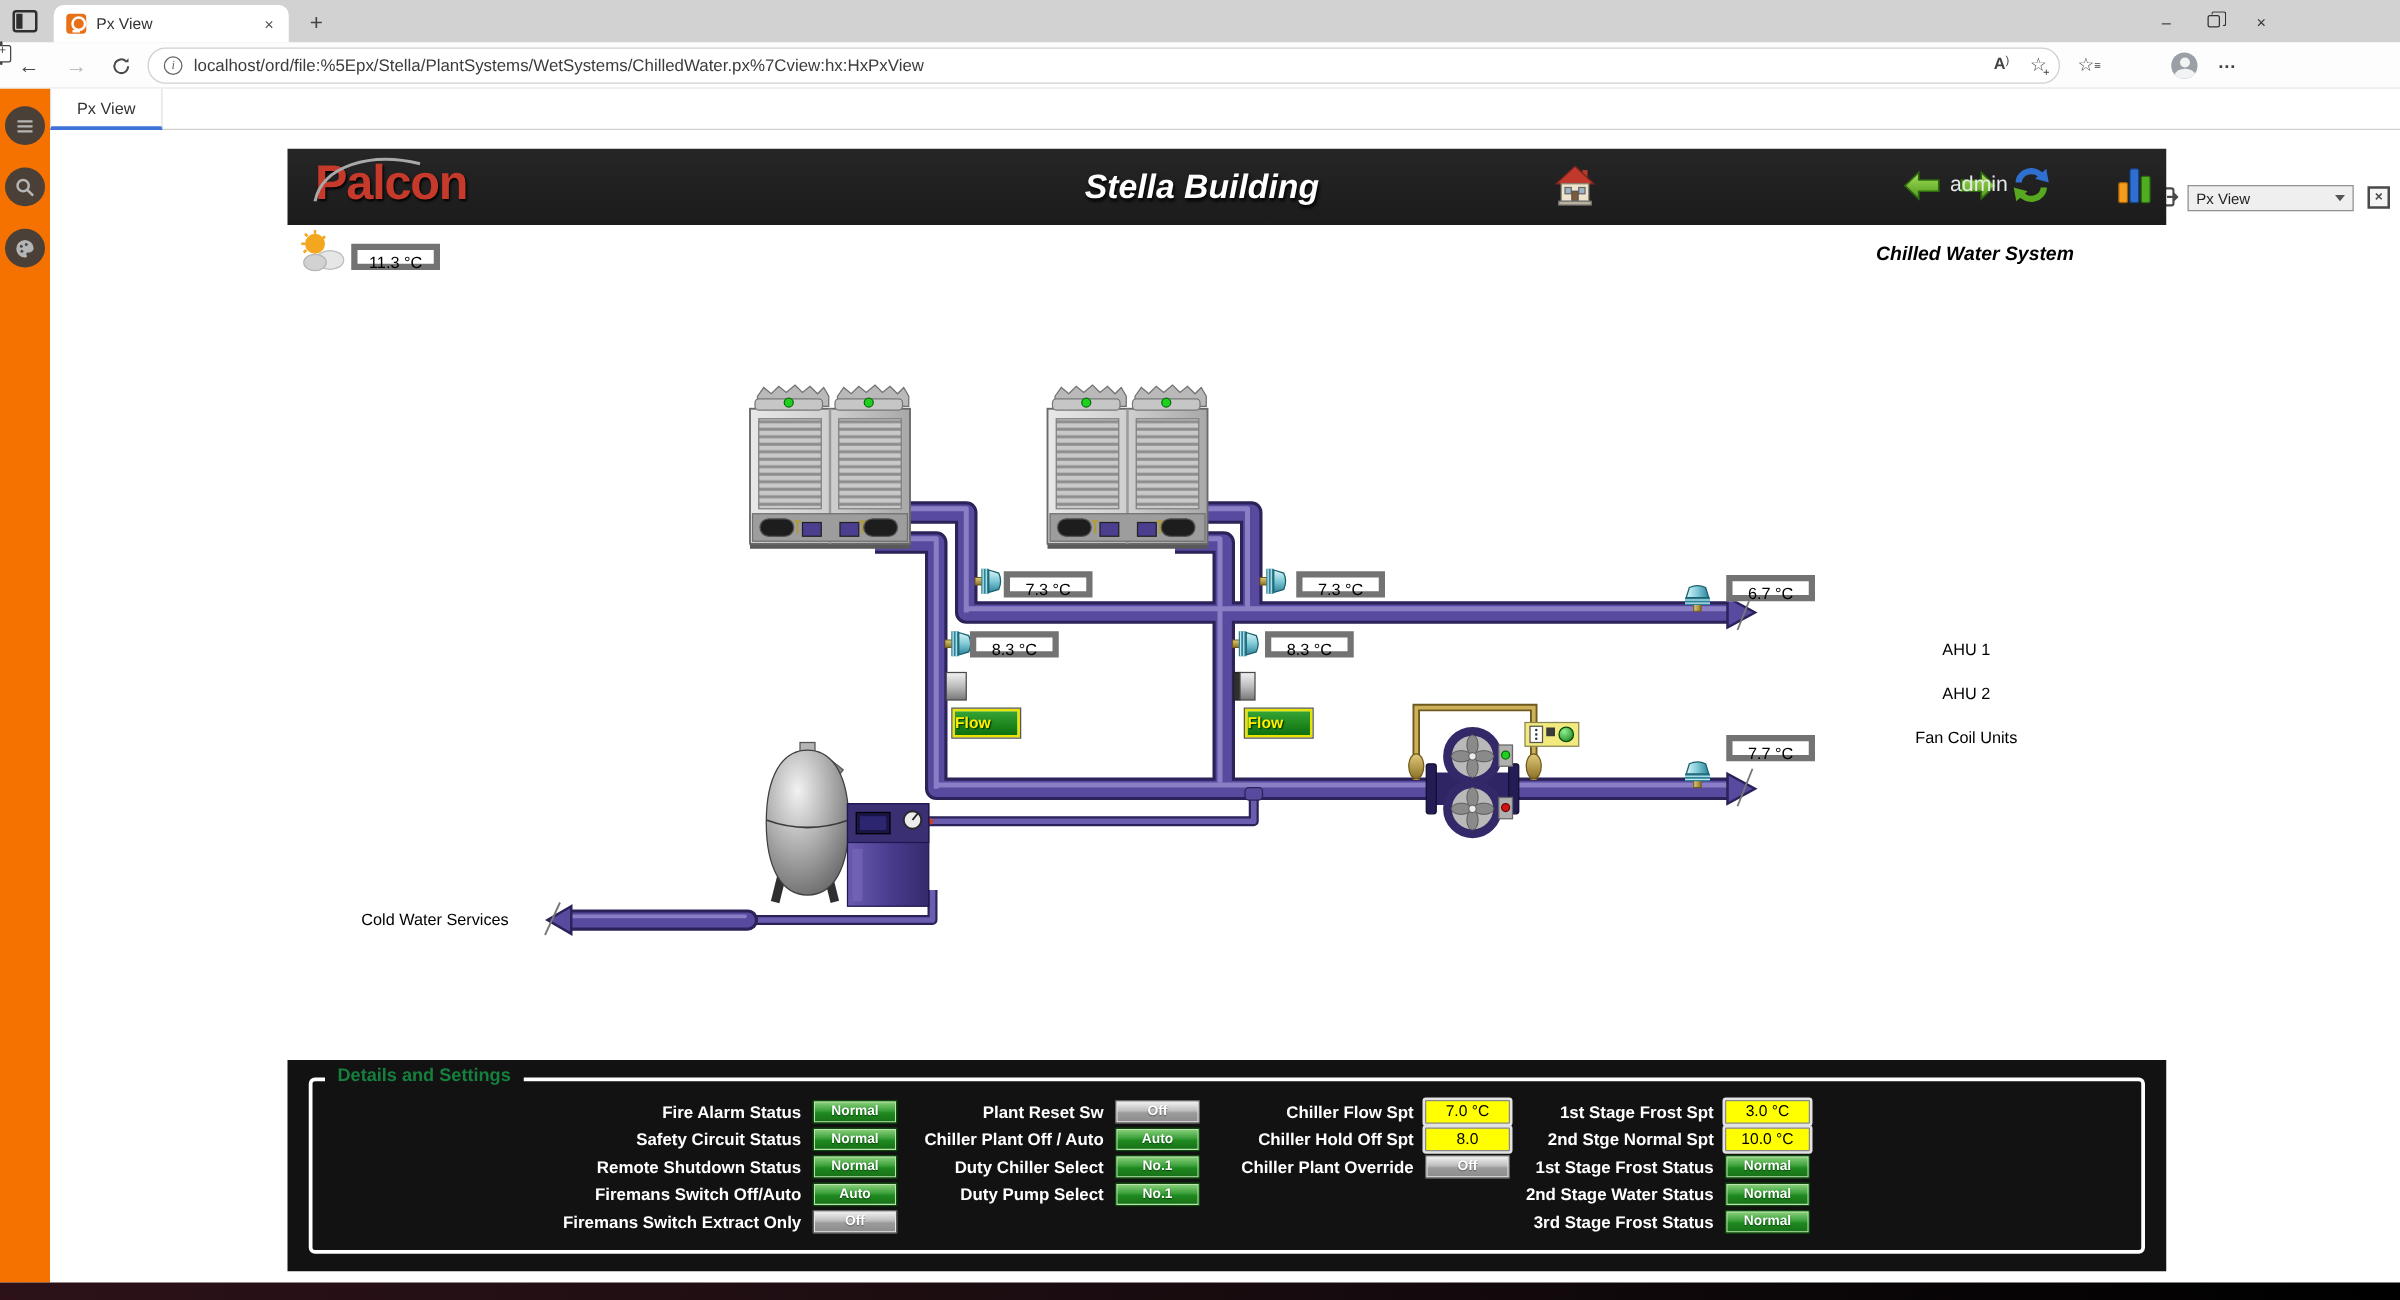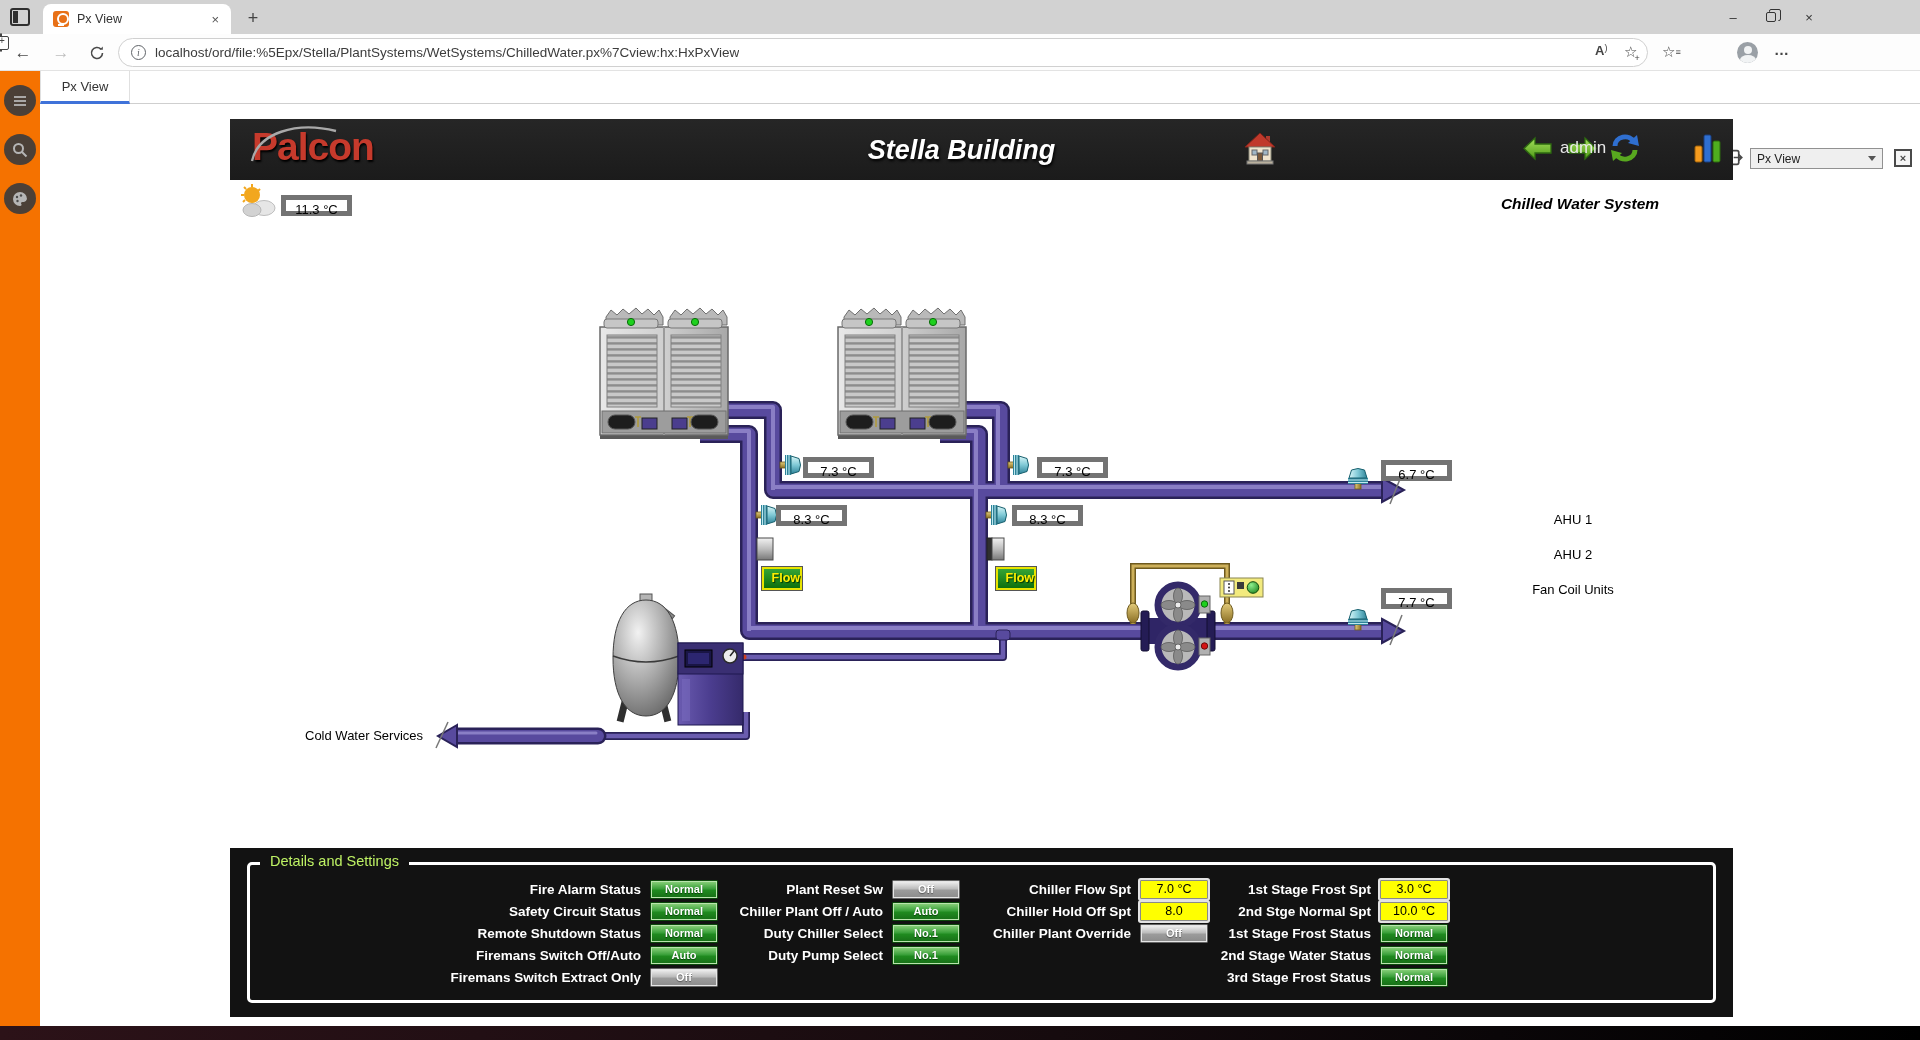--- a/index.html
+++ b/index.html
@@ -64,29 +64,29 @@
   .bldg { position:absolute; left:calc(50% - 20px); top:50%; transform:translate(-50%,-50%); font-size:27px; font-weight:bold; font-style:italic; color:#fff; text-shadow:1px 2px 3px #000; white-space:nowrap; }
   .hdr-ico { position:absolute; top:14px; width:32px; height:32px; }
   .admin-lbl { position:absolute; left:1330px; top:19px; font-size:17px; color:#e8e8e8; }
 
   .weather { position:absolute; left:237px; top:184px; width:42px; height:34px; }
   .oat-box { position:absolute; left:281px; top:195px; }
 
   .tempbox { position:absolute; width:71px; height:21px; background:#fff; border:5px solid #737373; font-size:13px; color:#000; text-align:center; line-height:19px; }
   .pagetitle { position:absolute; left:1470px; top:195px; width:220px; text-align:center; font-size:15.5px; font-weight:bold; font-style:italic; color:#000; }
 
-  .flowbtn { position:absolute; width:40px; height:23px; background:linear-gradient(#35a435,#0e700e); border:2px solid #e8e400; outline:1px solid #555; color:#ffee00; font-size:12.5px; font-weight:bold; text-align:right; line-height:19px; text-shadow:1px 1px 1px #003300; }
-
-  .dia-label { position:absolute; font-size:13px; color:#000; white-space:nowrap;margin-left:16px; }
+  .flowbtn { position:absolute; width:54px; height:23px; background:linear-gradient(#35a435,#0e700e); border:2px solid #e8e400; outline:1px solid #555; color:#ffee00; font-size:12.5px; font-weight:bold; text-align:left; line-height:19px; text-shadow:1px 1px 1px #003300; }
+
+  .dia-label { position:absolute; font-size:13px; color:#000; white-space:nowrap; }
   .load-lbl { position:absolute; left:1500px; width:146px; text-align:center; font-size:13px; color:#000; }
 
   
   .panel { position:absolute; left:230px; top:848px; width:1503px; height:169px; background:#121212; }
   .panel-border { position:absolute; left:17px; top:14px; width:1469px; height:141px; border:3px solid #fff; border-radius:5px; }
-  .panel-title { position:absolute; left:30px; top:5px; background:#121212; padding:0 10px; font-size:14.5px; font-weight:normal; color:#bef264; z-index:2; }
+  .panel-title { position:absolute; left:30px; top:5px; background:#121212; padding:0 10px; font-size:14.5px; font-weight:bold; color:#15803d; z-index:2; }
   .dcol { position:absolute; top:30px; }
   .drow { display:flex; align-items:center; height:22px; }
   .dlabel { flex:1; text-align:right; color:#fff; font-size:13.5px; font-weight:bold; padding-right:9px; white-space:nowrap; }
   .dpill { flex:none; width:68px; height:19px; font-size:11px; font-weight:bold; text-align:center; line-height:17px; border-radius:1px; }
   .pill-green { background:linear-gradient(#8fd47f,#3aa03a 45%,#1f8a1f 55%,#176e17); border:1px solid #0b4a0b; box-shadow:inset 0 0 0 1px #b9e4ad; color:#fff; text-shadow:0 1px 1px #063f06; }
   .pill-gray { background:linear-gradient(#f4f4f4,#bdbdbd 45%,#9b9b9b 55%,#8b8b8b); border:1px solid #646464; box-shadow:inset 0 0 0 1px #e6e6e6; color:#fff; text-shadow:0 1px 1px #555; }
   .pill-yellow { background:#ffff00; border:1px solid #8a8a8a; box-shadow:0 0 0 2px #e3e3e3; color:#000; font-size:12.5px; font-weight:normal; }
 
   .bottombar { position:absolute; left:0; top:1026px; width:1920px; height:14px; background:linear-gradient(90deg,#2c1218 0%,#220f14 25%,#160b0e 55%,#0a0608 78%,#000 100%); }
 

